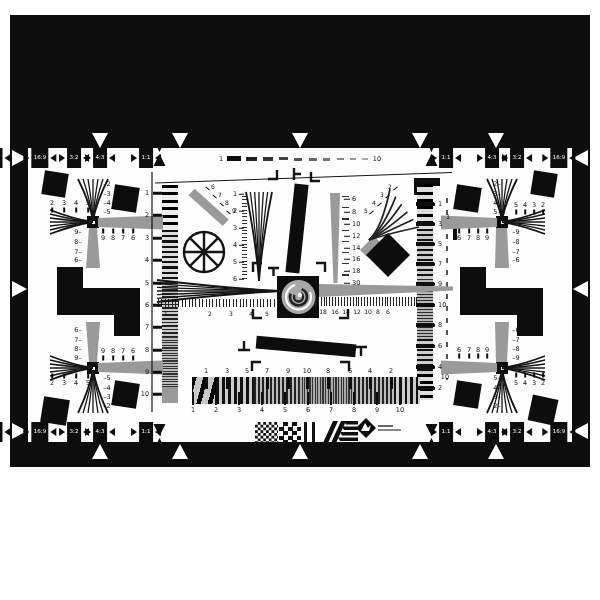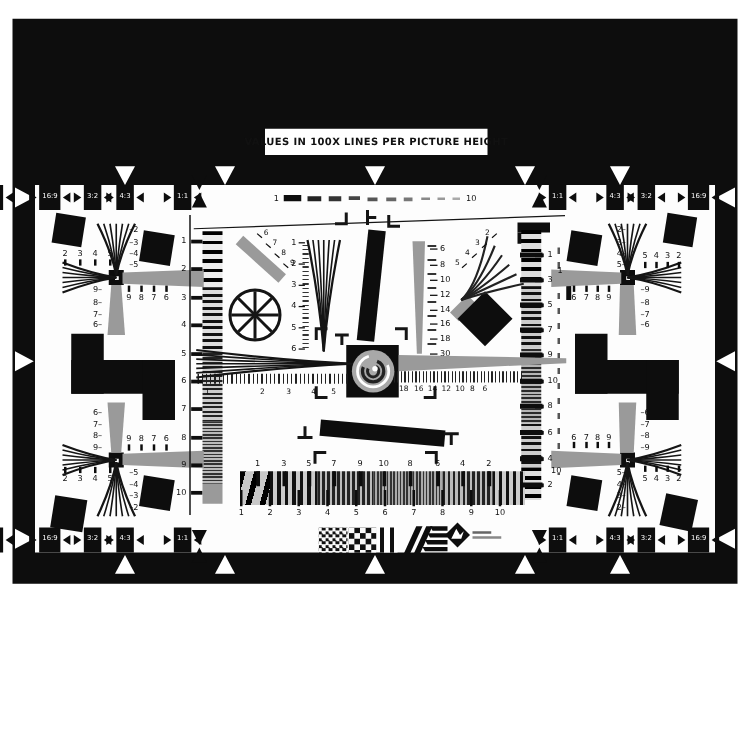--- a/index.html
+++ b/index.html
@@ -107,23 +107,20 @@
   .vbars{position:absolute;left:304px;top:422px;width:14px;height:20px;
     background:repeating-linear-gradient(90deg,#111 0 3.5px,#fff 3.5px 8px);}
   .dash{position:absolute;}
   .microtext{position:absolute;background:#666;}
 </style>
 </head>
 <body>
 
 <div class="stage">
   <div class="frame"></div>
-  <div class="titlebox">
-    <span>VALUES IN 100X LINES PER PICTURE HEIGHT</span>
-  </div>
   <div class="inner"></div>
 
   <div>
     <span class="tri tri-top" style="left: 100px;"></span>
       <span class="tri tri-top" style="left: 180px;"></span>
       <span class="tri tri-top" style="left: 300px;"></span>
       <span class="tri tri-top" style="left: 420px;"></span>
       <span class="tri tri-top" style="left: 496px;"></span>
     </div>
   <div>

